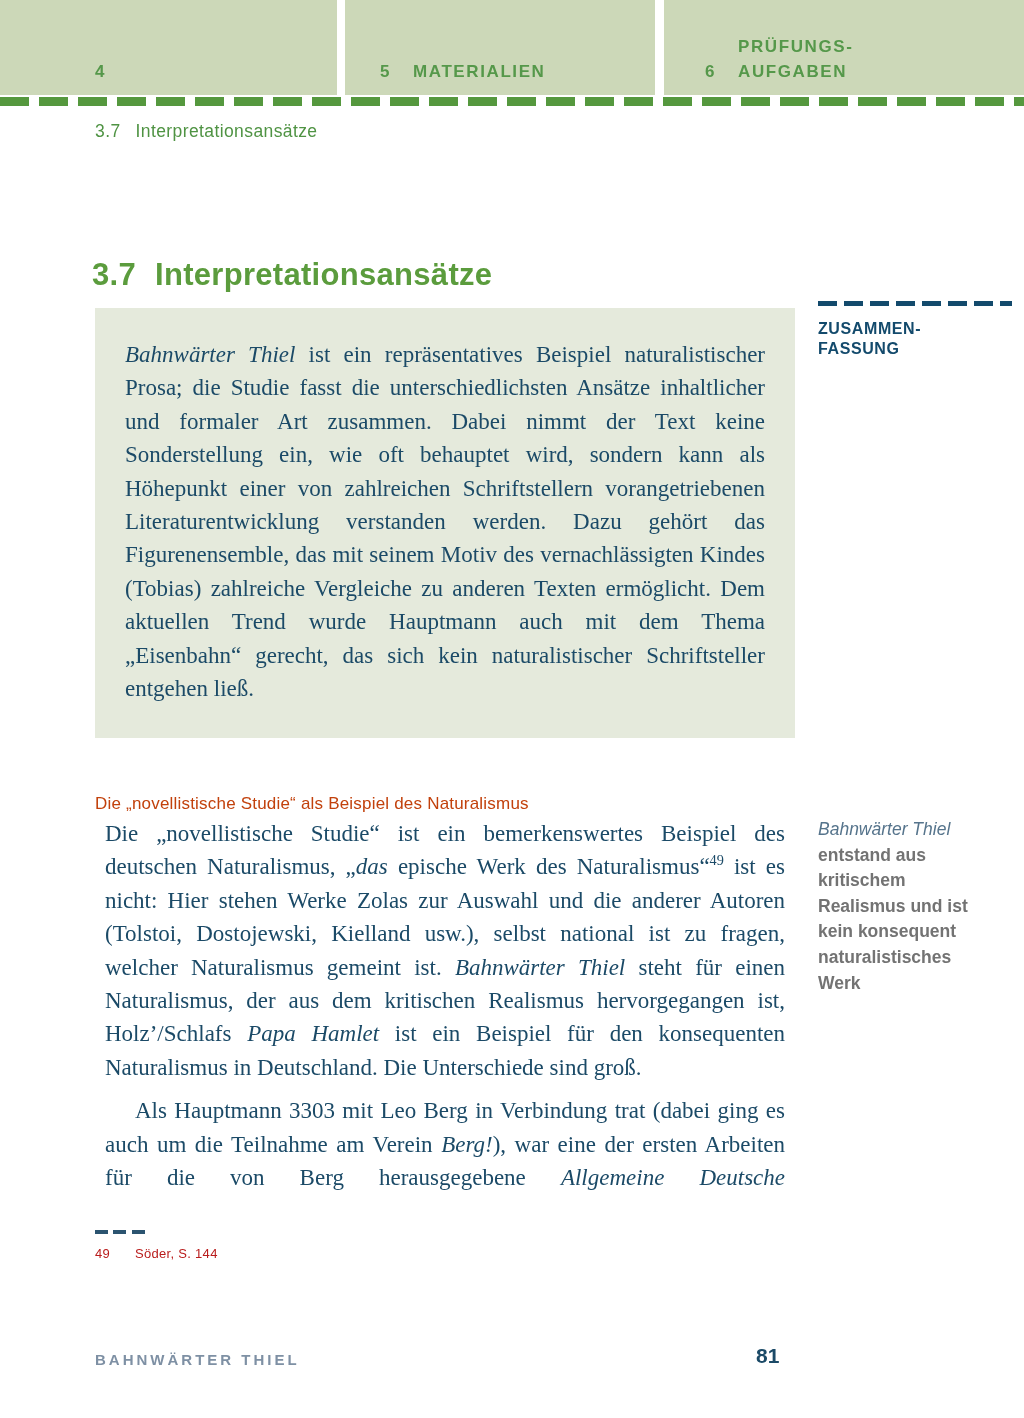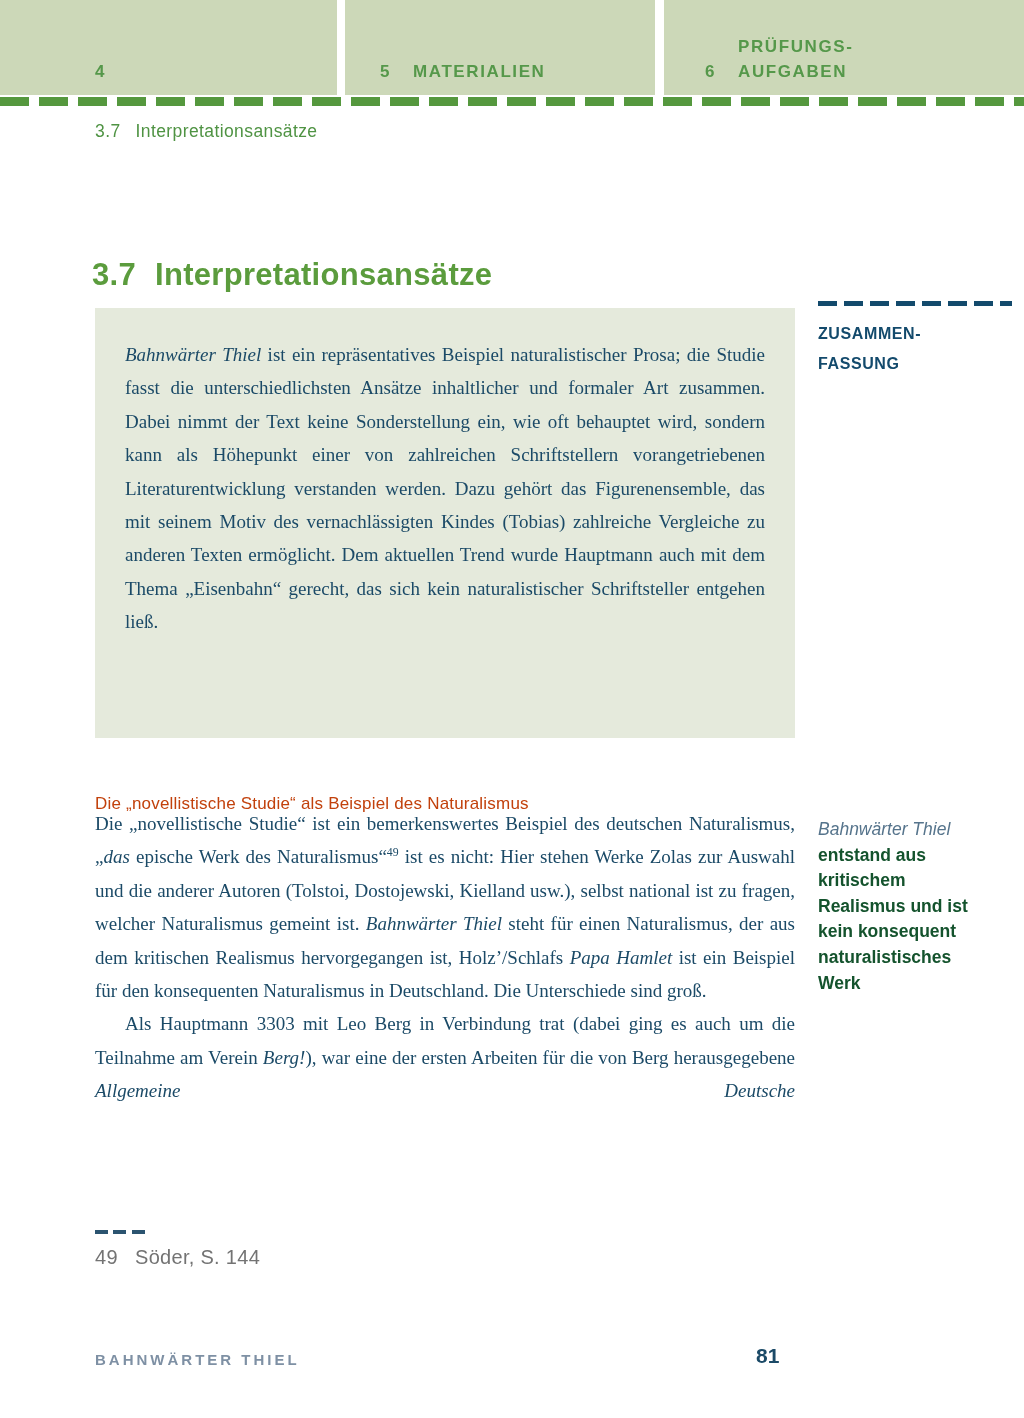--- a/index.html
+++ b/index.html
@@ -43,57 +43,57 @@
   }
   .h1 .num{margin-right:19px;}
 
   
   .summary-box{
     position:absolute;top:308px;left:95px;width:700px;height:430px;
     background:#e5eadc;box-sizing:border-box;padding:30px 30px 0 30px;
   }
   .serif{
     font-family:"Liberation Serif",serif;color:#1b4a67;
-    font-size:19px;line-height:33.4px;text-align:justify;hyphens:auto;
+    font-size:23px;line-height:33.4px;text-align:justify;hyphens:auto;
   }
   .it{font-style:italic;}
   sup{font-size:0.62em;line-height:0;vertical-align:super;}
 
   
   .margin-label{position:absolute;top:301px;left:818px;width:196px;}
   .navy-dash{
     width:194px;height:5px;
     background:repeating-linear-gradient(90deg,#134a6c 0 19px,#ffffff 19px 26px);
   }
   .margin-label-text{
     margin-top:13px;color:#134a6c;font-size:16px;font-weight:700;
-    letter-spacing:0.6px;line-height:30px;white-space:pre-line;
+    letter-spacing:0.6px;line-height:20px;white-space:pre-line;
   }
   .margin-note{position:absolute;top:817px;left:818px;width:168px;font-size:17.5px;line-height:25.6px;}
   .margin-note-title{color:#56748c;font-style:italic;}
-  .margin-note-text{color:#14532d;font-weight:700;hyphens:auto;}
+  .margin-note-text{color:#737373;font-weight:700;hyphens:auto;}
 
   
   .h2{
     position:absolute;top:780px;left:95px;width:720px;
     color:#c2410c;font-size:17px;font-weight:400;letter-spacing:0.2px;
   }
   .text-col{position:absolute;top:807px;left:95px;width:700px;}
-  .text-col p{margin:0;}
+  .text-col p{margin:10px;}
   .p-indent{text-indent:30px;}
   .justify-last{text-align-last:justify;}
 
   
   .footnote-sep{
     position:absolute;top:1230px;left:95px;width:50px;height:4px;
     background:repeating-linear-gradient(90deg,#2b5470 0 13px,#ffffff 13px 18.5px);
   }
   .footnote{
     position:absolute;top:1246px;left:95px;
-    color:#737373;font-size:20px;letter-spacing:0.3px;
+    color:#b91c1c;font-size:13px;letter-spacing:0.3px;
   }
   .footnote .fn-num{display:inline-block;width:40px;}
 
   
   .footer-title{
     position:absolute;top:1351px;left:95px;
     color:#7e90a4;font-size:15px;font-weight:700;letter-spacing:3px;
   }
   .page-number{
     position:absolute;top:1344px;left:756px;width:40px;text-align:left;

